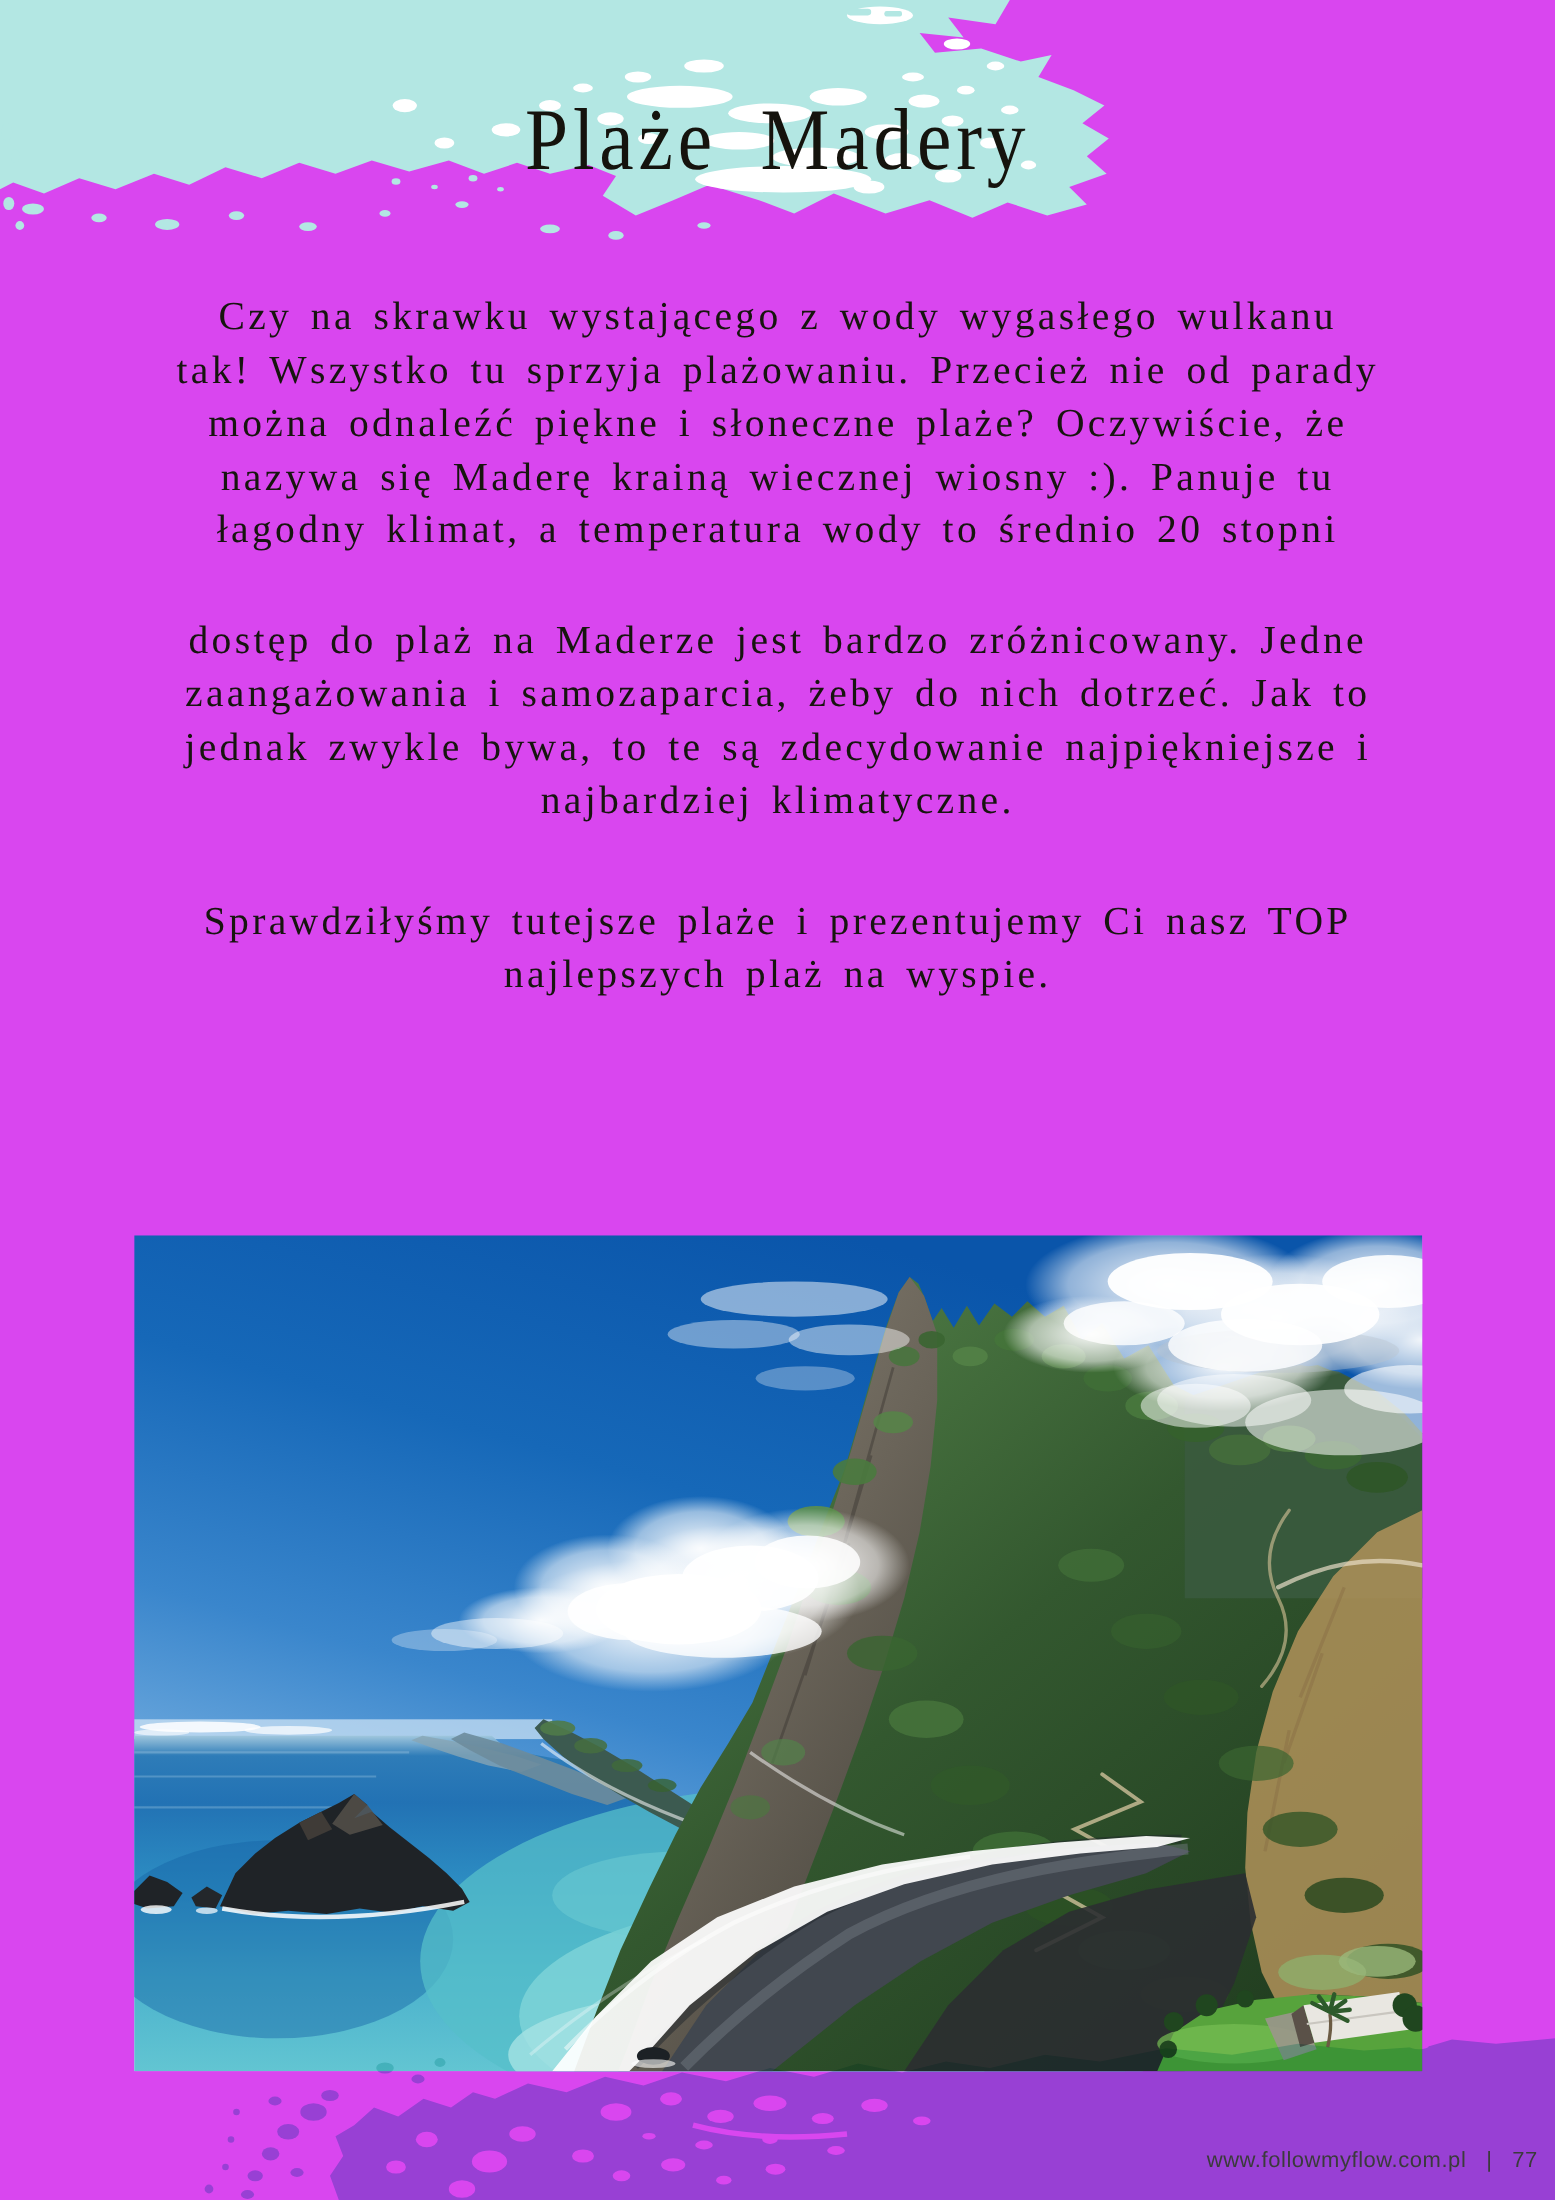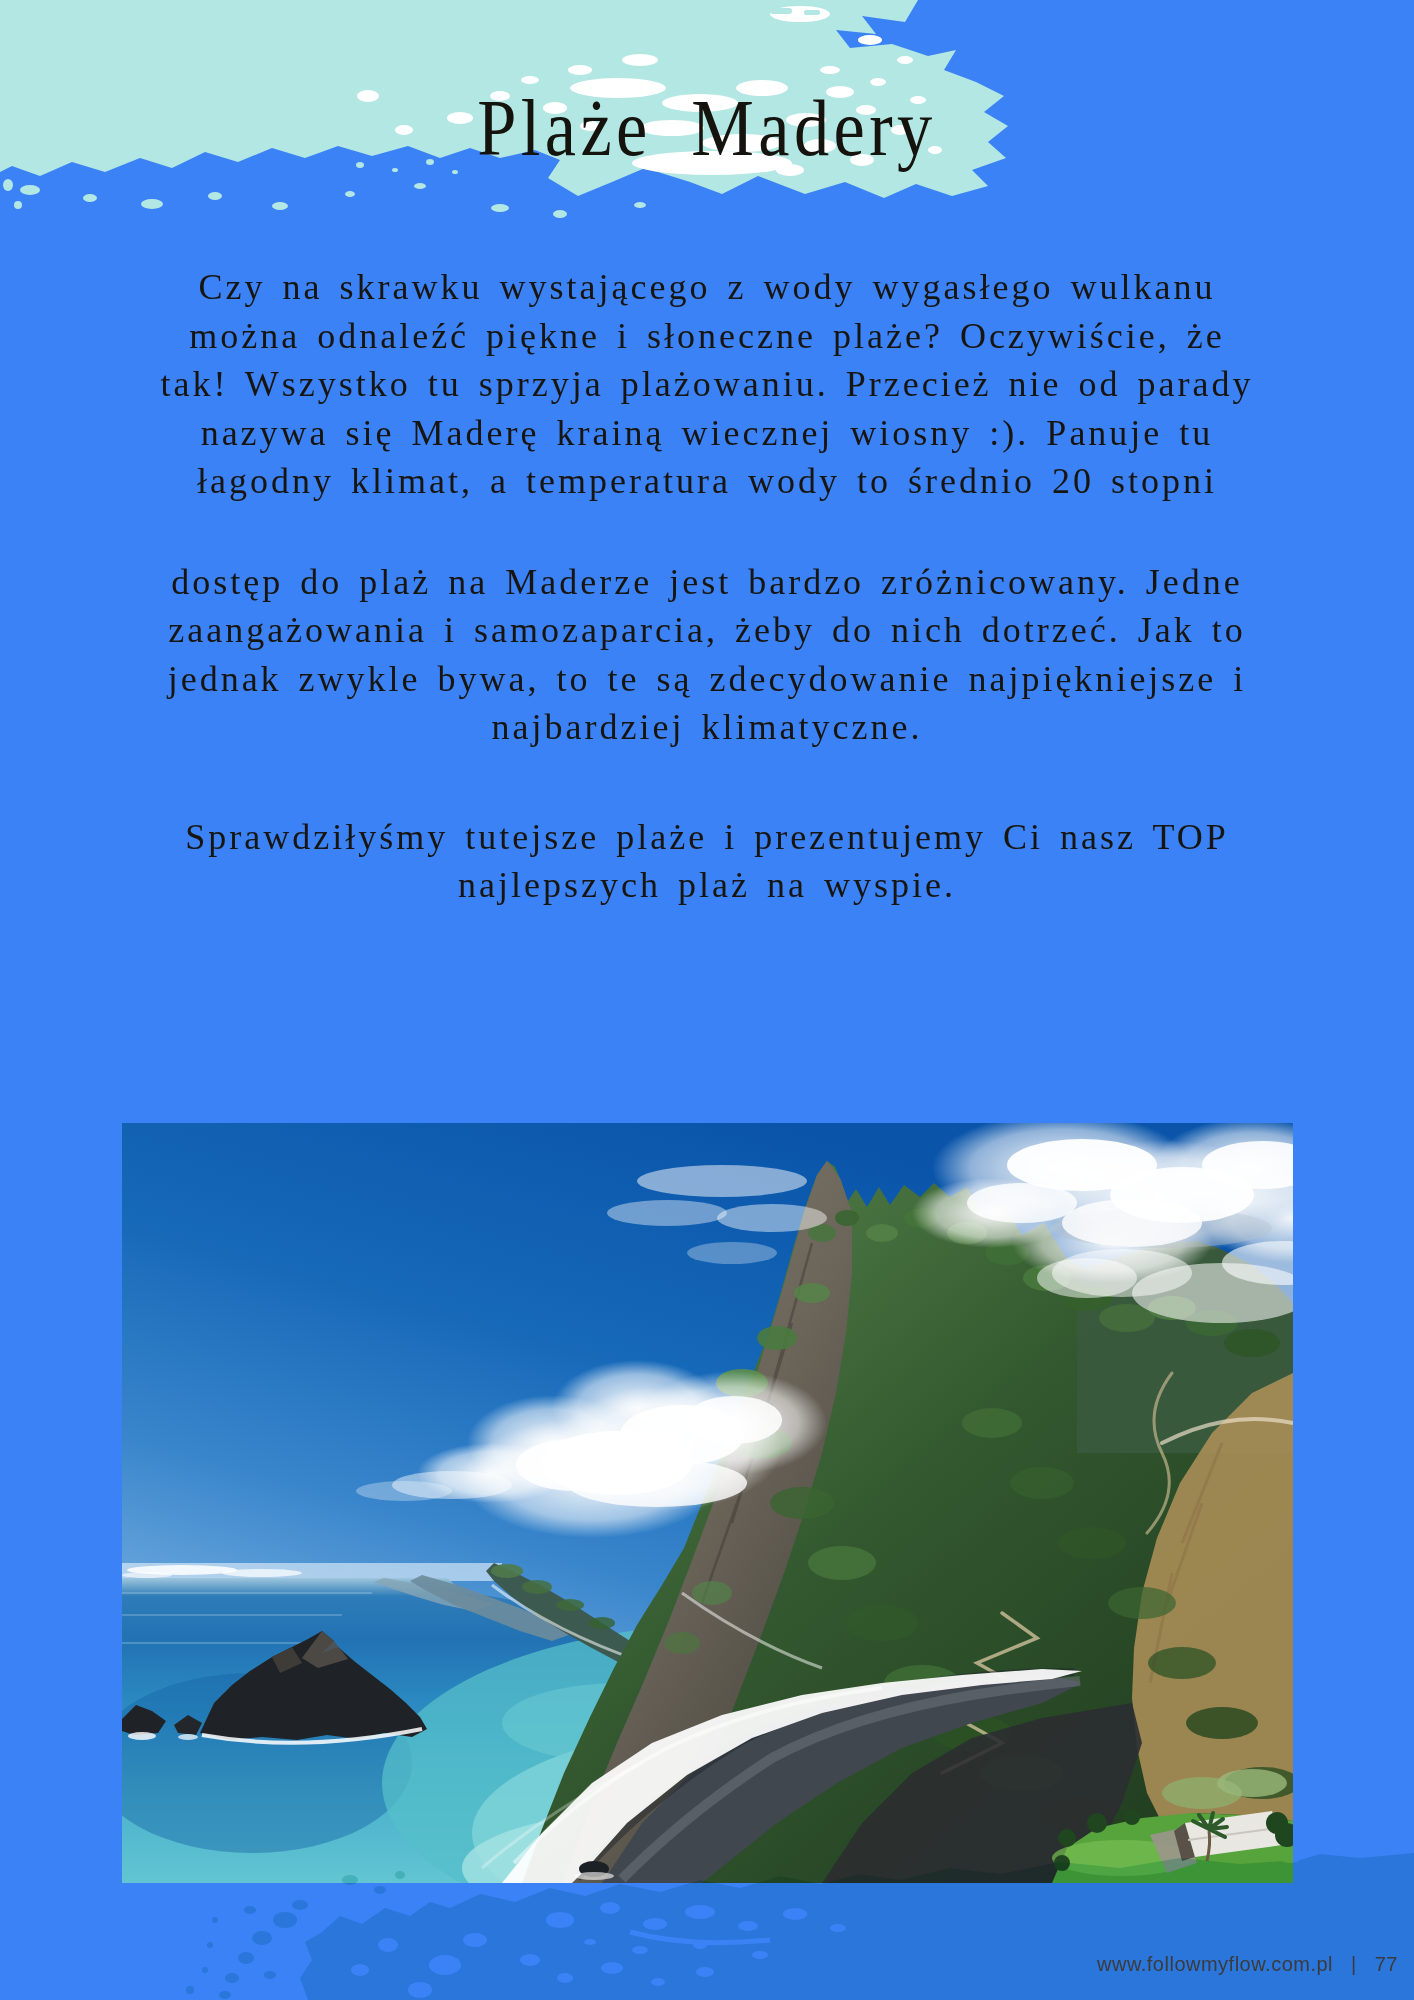--- a/index.html
+++ b/index.html
@@ -1,19 +1,19 @@
 <!DOCTYPE html>
 <html><head>
 <meta charset="utf-8">
 <style>
   html,body{margin:0;padding:0;}
   body{background:#ffffff;}
   .page{
     position:relative;width:1414px;height:2000px;margin:0 auto;
-    background:#3b82f6;overflow:hidden;
+    background:#d946ef;overflow:hidden;
     font-family:"Liberation Serif", serif;
   }
   
   .brush-top{position:absolute;top:0;left:0;z-index:1;}
   
   .title{
     position:absolute;top:88px;left:0;width:100%;margin:0;z-index:2;
     text-align:center;font-weight:400;font-size:80px;line-height:1;
     letter-spacing:5px;word-spacing:20px;color:#15130d;
     transform:scaleX(0.88);
@@ -114,22 +114,22 @@
       <rect x="770" y="8" width="22" height="6" rx="3"></rect>
       <rect x="804" y="10" width="16" height="5" rx="2"></rect>
     </g>
   </svg>
 
   <h1 class="title">Plaże Madery</h1>
 
   <div class="intro">
     <p>
         <span class="line">Czy na skrawku wystającego z wody wygasłego wulkanu</span>
+        <span class="line">tak! Wszystko tu sprzyja plażowaniu. Przecież nie od parady</span>
         <span class="line">można odnaleźć piękne i słoneczne plaże? Oczywiście, że</span>
-        <span class="line">tak! Wszystko tu sprzyja plażowaniu. Przecież nie od parady</span>
         <span class="line">nazywa się Maderę krainą wiecznej wiosny :). Panuje tu</span>
         <span class="line">łagodny klimat, a temperatura wody to średnio 20 stopni</span>
       </p>
     <p>
         <span class="line">dostęp do plaż na Maderze jest bardzo zróżnicowany. Jedne</span>
         <span class="line">zaangażowania i samozaparcia, żeby do nich dotrzeć. Jak to</span>
         <span class="line">jednak zwykle bywa, to te są zdecydowanie najpiękniejsze i</span>
         <span class="line">najbardziej klimatyczne.</span>
       </p>
     <p class="third">

